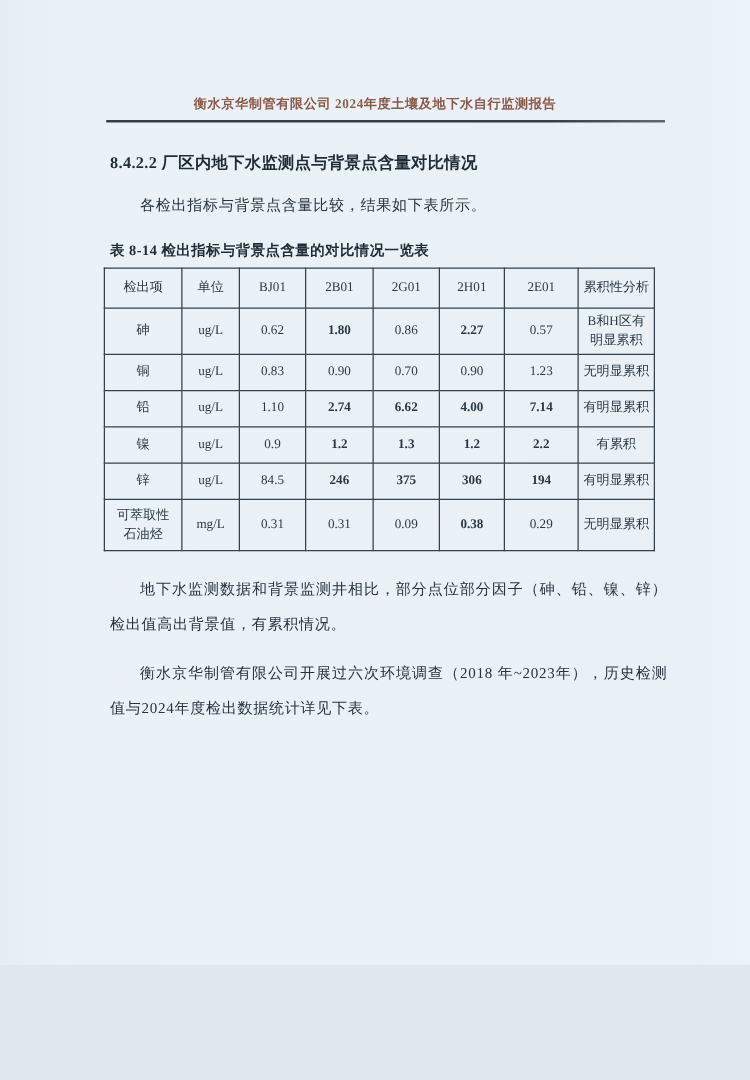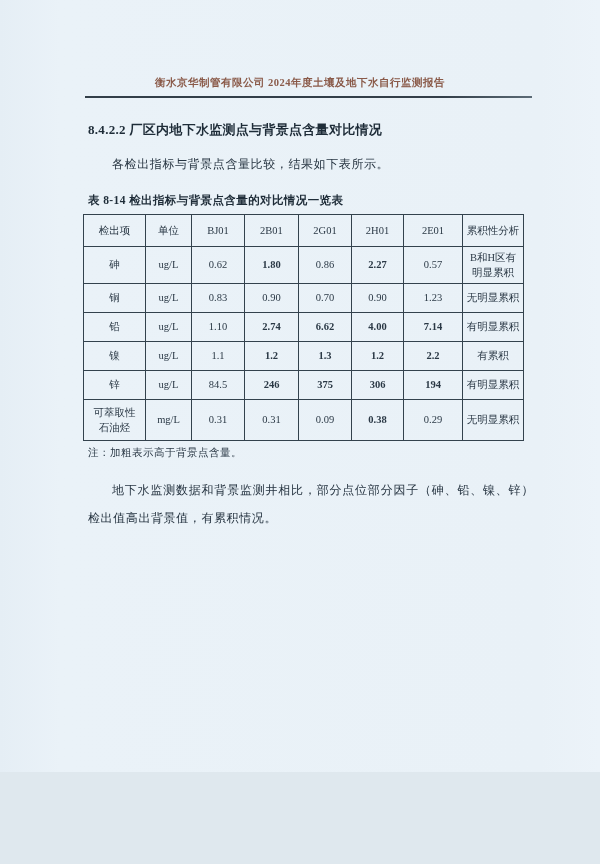--- a/index.html
+++ b/index.html
@@ -168,21 +168,21 @@
             <td>1.10</td>
             <td class="b">2.74</td>
             <td class="b">6.62</td>
             <td class="b">4.00</td>
             <td class="b">7.14</td>
             <td>有明显累积</td>
           </tr>
           <tr>
             <td>镍</td>
             <td>ug/L</td>
-            <td>1.1</td>
+            <td>0.9</td>
             <td class="b">1.2</td>
             <td class="b">1.3</td>
             <td class="b">1.2</td>
             <td class="b">2.2</td>
             <td>有累积</td>
           </tr>
           <tr>
             <td>锌</td>
             <td>ug/L</td>
             <td>84.5</td>
@@ -199,23 +199,23 @@
             <td>0.31</td>
             <td>0.31</td>
             <td>0.09</td>
             <td class="b">0.38</td>
             <td>0.29</td>
             <td>无明显累积</td>
           </tr>
         </tbody>
     </table>
 
-    <div class="note">注：加粗表示高于背景点含量。</div>
 
     <div class="para gap-lg">地下水监测数据和背景监测井相比，部分点位部分因子（砷、铅、镍、锌）检出值高出背景值，有累积情况。</div>
 
 
+    <div class="para">衡水京华制管有限公司开展过六次环境调查（2018 年~2023年），历史检测值与2024年度检出数据统计详见下表。</div>
 
   </div>
 
   <div class="page-number">125</div>
 
 </div>
 
 </body></html>

